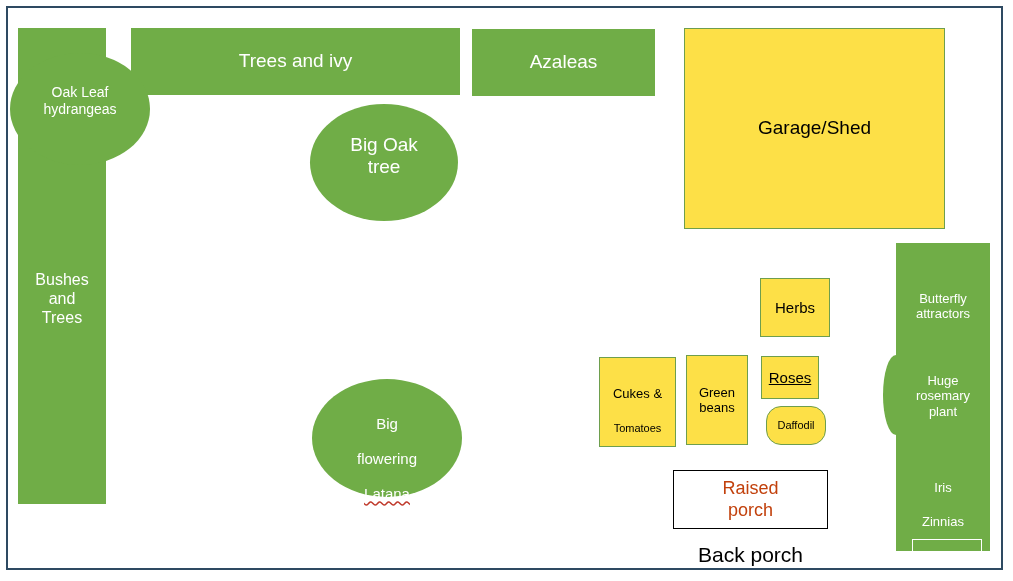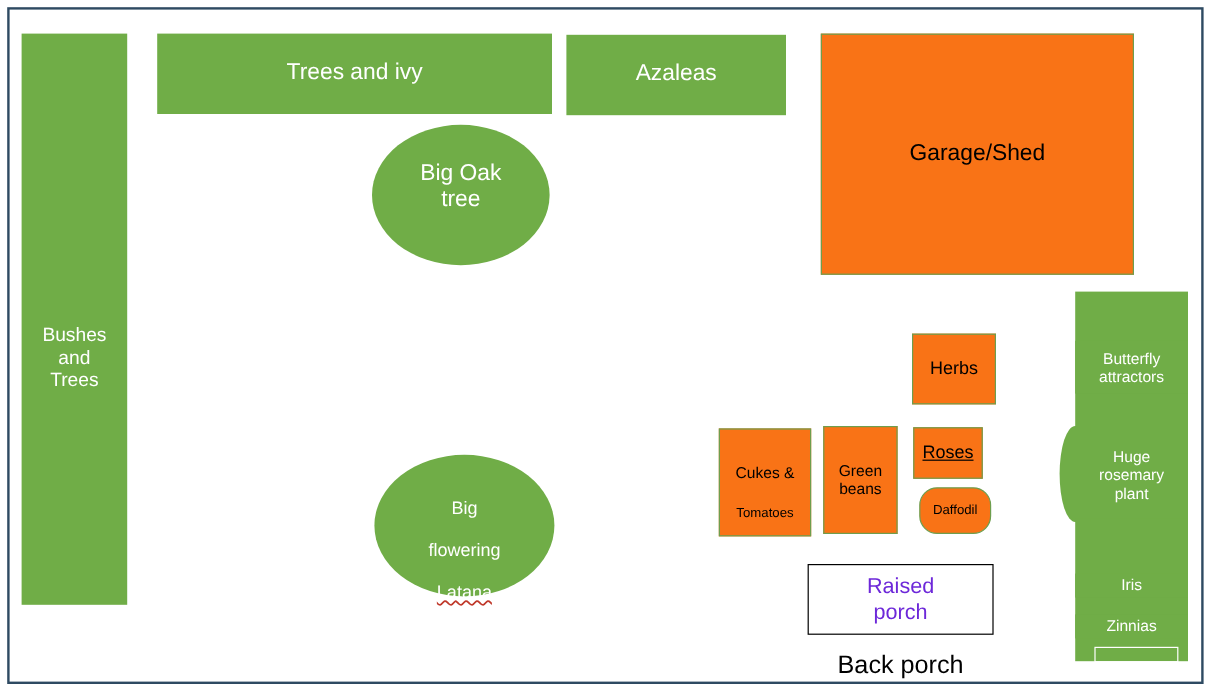--- a/index.html
+++ b/index.html
@@ -35,28 +35,28 @@
     display: flex;
     align-items: center;
     justify-content: center;
     text-align: center;
   }
   .green-fill {
     background: #70AD47;
     color: #ffffff;
   }
   .green-outline {
-    background: #f97316;
+    background: #fde047;
     border: 1px solid #6E9E4E;
     color: #000000;
   }
   .black-outline {
     background: #ffffff;
     border: 1px solid #000000;
-    color: #6d28d9;
+    color: #c2410c;
   }
   .circle { border-radius: 50%; }
   .label {
     line-height: 1.18;
     white-space: pre-line;
     pointer-events: none;
   }
   
   #trees-ivy {
     left: 131px; top: 28px; width: 329px; height: 67px;
@@ -188,20 +188,24 @@
   <div class="shape green-fill" id="left-strip">
     <span class="label">Bushes
 and
 Trees</span>
   </div>
 
   <div class="shape green-fill" id="trees-ivy">
     <span class="label">Trees and ivy</span>
   </div>
 
+  <div class="shape green-fill circle" id="oak-leaf-hydrangeas">
+    <span class="label">Oak Leaf
+hydrangeas</span>
+  </div>
 
   <div class="shape green-fill" id="azaleas">
     <span class="label">Azaleas</span>
   </div>
 
   <div class="shape green-outline" id="garage-shed">
     <span class="label">Garage/Shed</span>
   </div>
 
   <div class="shape green-fill circle" id="big-oak-tree">

